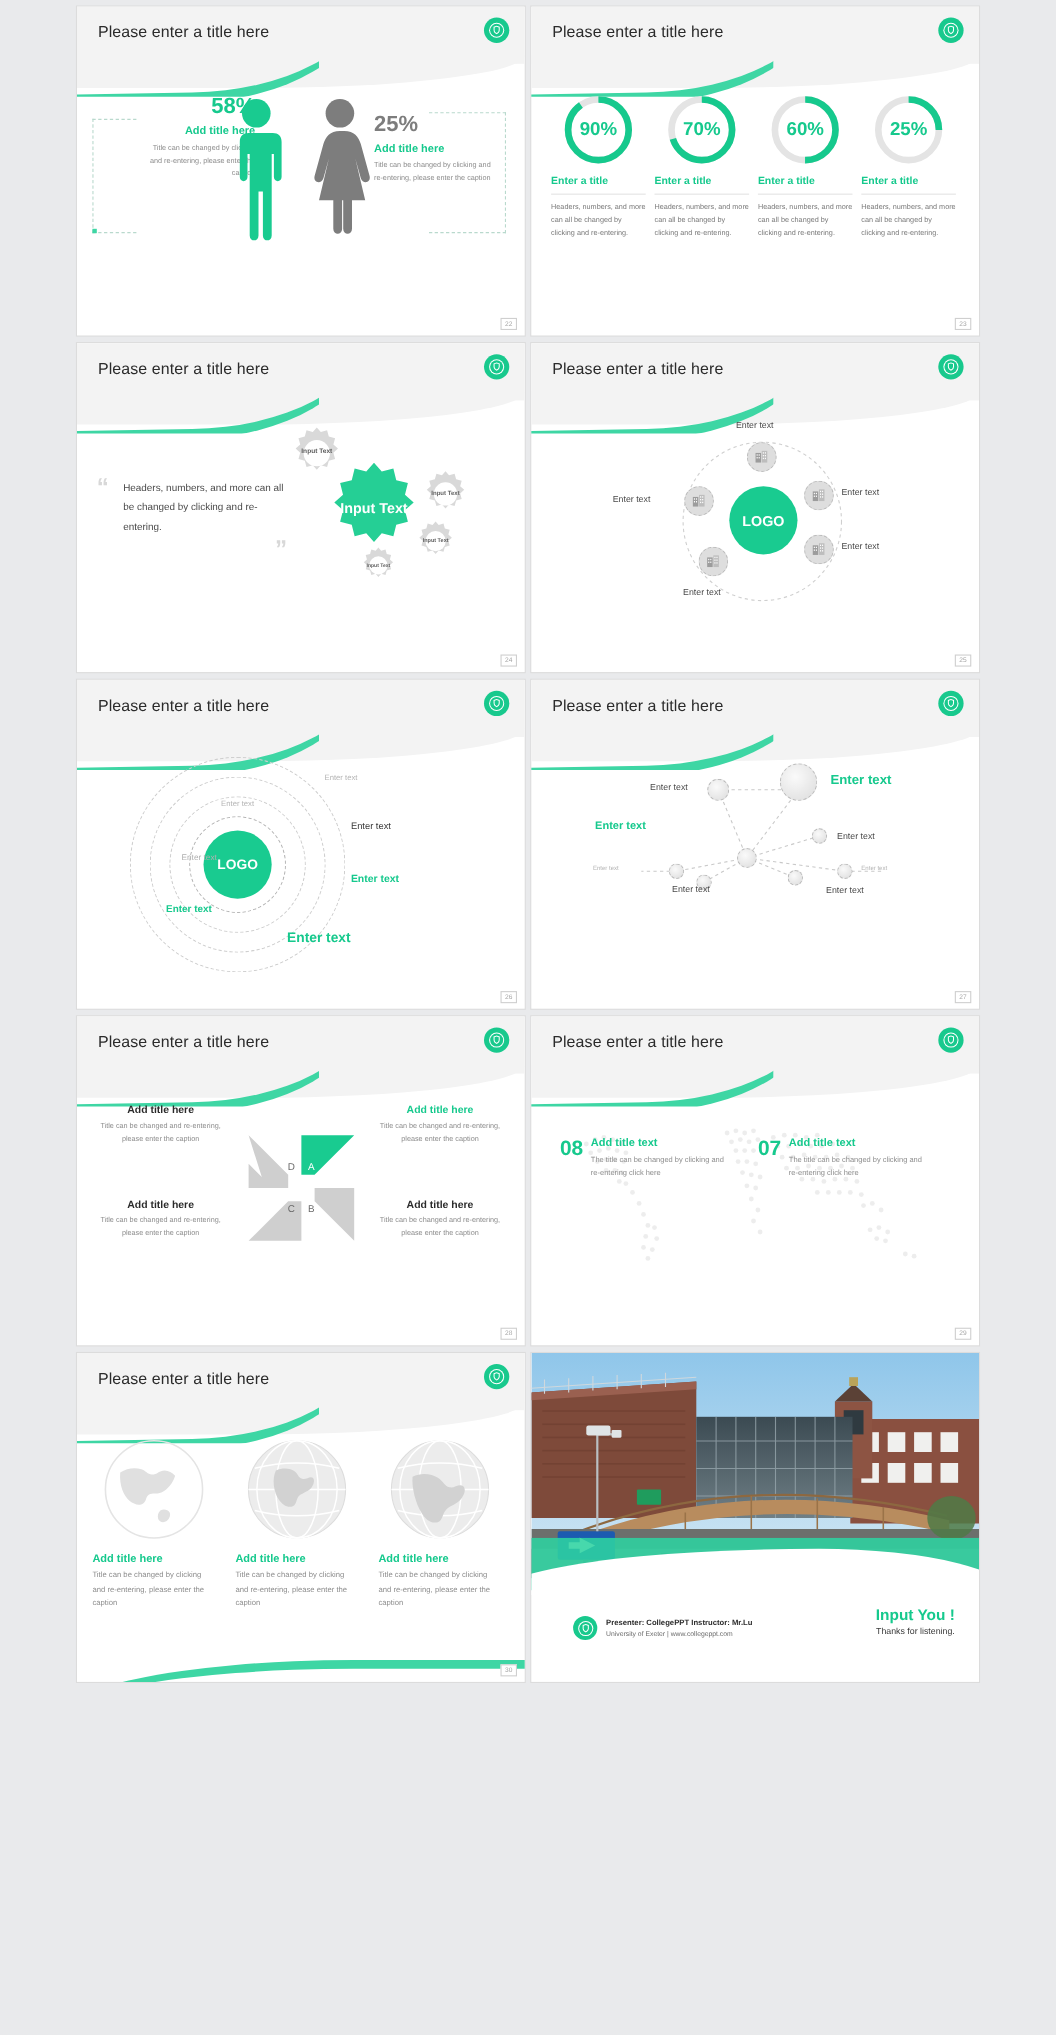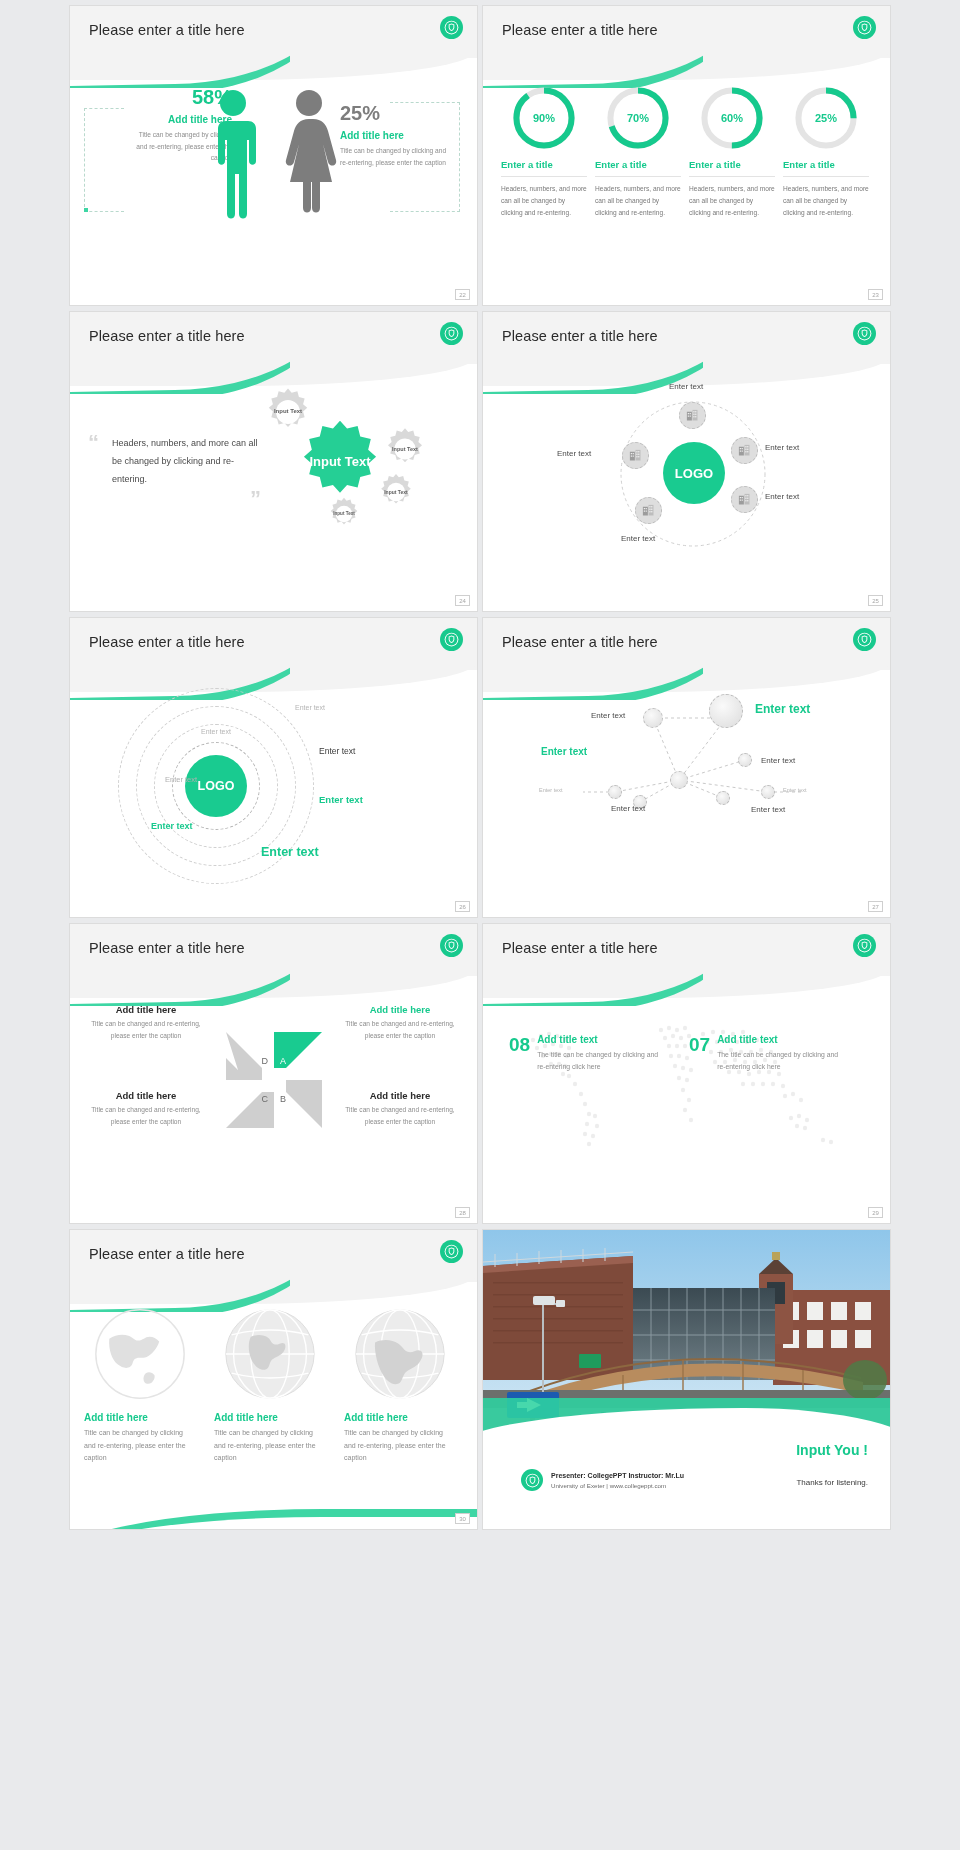--- a/index.html
+++ b/index.html
@@ -27,21 +27,21 @@
   
   .pf { position:absolute; }
   .cap-t { font-size:10px; font-weight:bold; margin-top:5px; }
   .cap-b { font-size:6.6px; color:#8d8d8d; line-height:1.75; margin-top:4px; }
   .pct { font-size:20px; font-weight:bold; }
   .dbox { position:absolute; border:1px dashed #b9d9cd; }
 
   
   .donut { width:64px; height:64px; position:relative; }
   .donut .num { position:absolute; inset:0; display:flex; align-items:center; justify-content:center;
-                font-size:11px; font-weight:bold; color:#16c98d; }
+                font-size:17px; font-weight:bold; color:#16c98d; }
   .col23 { width:86px; text-align:left; }
   .col23 .t { font-size:9.5px; font-weight:bold; color:#16c98d; margin-top:9px; padding-bottom:6px;
               border-bottom:1px solid #e3e3e3; }
   .col23 .d { font-size:6.6px; color:#7a7a7a; line-height:1.85; margin-top:6px; }
 
   
   .gear { position:absolute; display:flex; align-items:center; justify-content:center; text-align:center;
           font-size:6px; color:#5e5e5e; font-weight:bold; line-height:1.2; }
   .quote { font-size:9px; color:#4a4a4a; line-height:2; }
   .qm { font-size:22px; color:#d8d8d8; font-weight:bold; line-height:.6; }
@@ -71,21 +71,21 @@
   .mp { font-size:6.8px; color:#8d8d8d; line-height:1.75; margin-top:4px; }
 
   
   .gcap .h { font-size:10px; font-weight:bold; color:#16c98d; }
   .gcap .p { font-size:7px; color:#8d8d8d; line-height:1.8; margin-top:4px; }
 
   
   .photo { position:absolute; left:0; top:0; width:100%; height:205px; overflow:hidden; }
   .thanks { position:absolute; right:22px; bottom:42px; text-align:right; }
   .thanks .t1 { font-size:14px; font-weight:bold; color:#16c98d; }
-  .thanks .t2 { font-size:8px; color:#3a3a3a; margin-top:20px; }
+  .thanks .t2 { font-size:8px; color:#3a3a3a; margin-top:2px; }
   .pres { position:absolute; left:38px; bottom:38px; display:flex; gap:8px; align-items:center; }
   .pres .pl { width:22px; height:22px; border-radius:50%; background:#18c98d;
               display:flex; align-items:center; justify-content:center; }
   .pres .pt1 { font-size:7px; color:#2b2b2b; font-weight:bold; }
   .pres .pt2 { font-size:6.2px; color:#6a6a6a; margin-top:3px; }
 </style>
 </head>
 <body>
 
 <div id="grid">

